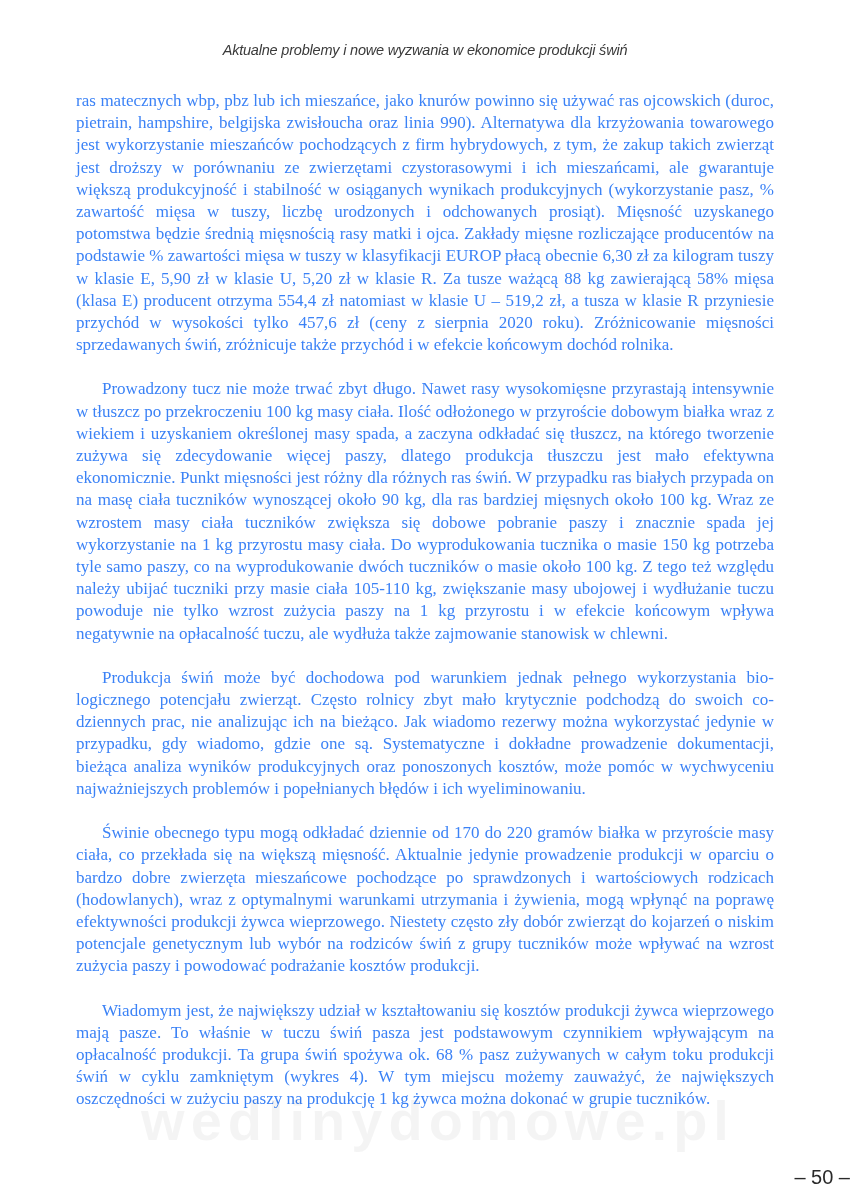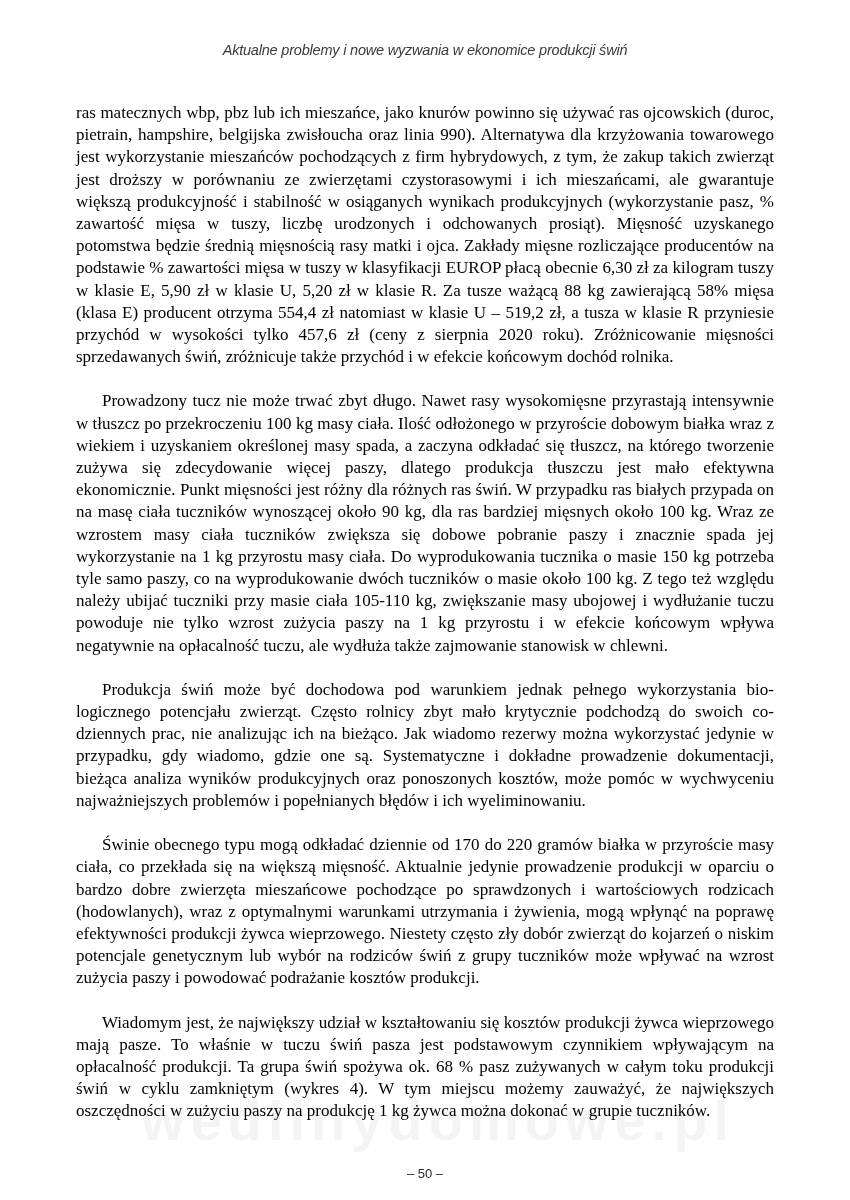--- a/index.html
+++ b/index.html
@@ -3,35 +3,35 @@
 <meta charset="utf-8">
 <style>
   html, body { margin: 0; padding: 0; background: #ffffff; }
   body { width: 850px; height: 1200px; position: relative; overflow: hidden; }
   .header {
     position: absolute; top: 42px; left: 0; width: 850px; text-align: center;
     font-family: "Liberation Sans", sans-serif; font-style: italic; font-size: 14.5px;
     color: #3a3a3a; letter-spacing: -0.2px;
   }
   .body-text {
-    position: absolute; top: 102px; left: 76px; width: 698px;
+    position: absolute; top: 90px; left: 76px; width: 698px;
     font-family: "Liberation Serif", serif; font-size: 17px; line-height: 22.2px;
-    color: #000000; text-align: justify; hyphens: manual;
+    color: #3b82f6; text-align: justify; hyphens: manual;
   }
   .para { margin: 0 0 22px 0; text-indent: 0; }
   .para.indent { text-indent: 26px; }
   .para.first { margin-bottom: 22px; }
   .watermark {
     position: absolute; top: 1088px; left: 118px; width: 640px; text-align: center;
     font-family: "Liberation Sans", sans-serif; font-weight: bold; font-size: 56px;
     color: rgba(0,0,0,0.045); letter-spacing: 6px; pointer-events: none; white-space: nowrap;
   }
   .page-number {
-    position: absolute; top: 1166px; left: 0; width: 850px; text-align: center;
-    font-family: "Liberation Sans", sans-serif; font-size: 13px; color: #2a2a2a;
+    position: absolute; top: 1166px; left: 0; width: 850px; text-align: right;
+    font-family: "Liberation Sans", sans-serif; font-size: 20px; color: #2a2a2a;
   }
 </style>
 </head>
 <body>
 
 <div class="header">Aktualne problemy i nowe wyzwania w ekonomice produkcji świń</div>
 
 <div class="body-text">
   <p class="para first">ras matecznych wbp, pbz lub ich mieszańce, jako knurów powinno się używać ras ojcowskich (duroc, pietrain, hampshire, belgijska zwisłoucha oraz linia 990). Alternatywa dla krzyżowania towarowego jest wykorzystanie mieszańców pochodzących z firm hybrydowych, z tym, że zakup takich zwierząt jest droższy w porównaniu ze zwierzętami czystorasowymi i ich mieszańcami, ale gwarantuje większą produkcyjność i stabilność w osiąganych wynikach produkcyjnych (wyko­rzystanie pasz, % zawartość mięsa w tuszy, liczbę urodzonych i odchowanych prosiąt). Mięsność uzyskanego potomstwa będzie średnią mięsnością rasy matki i ojca. Zakłady mięsne rozliczające producentów na podstawie % zawartości mięsa w tuszy w klasyfikacji EUROP płacą obecnie 6,30 zł za kilogram tuszy w klasie E, 5,90 zł w klasie U, 5,20 zł w klasie R. Za tusze ważącą 88 kg zawierającą 58% mięsa (klasa E) producent otrzyma 554,4 zł natomiast w klasie U – 519,2 zł, a tusza w klasie R przyniesie przychód w wysokości tylko 457,6 zł (ceny z sierpnia 2020 roku). Zróżnicowanie mięsności sprzedawanych świń, zróżnicuje także przychód i w efekcie końcowym dochód rolnika.</p>
   <p class="para indent">Prowadzony tucz nie może trwać zbyt długo. Nawet rasy wysokomięsne przyrastają inten­sywnie w tłuszcz po przekroczeniu 100 kg masy ciała. Ilość odłożonego w przyroście dobowym białka wraz z wiekiem i uzyskaniem określonej masy spada, a zaczyna odkładać się tłuszcz, na którego tworzenie zużywa się zdecydowanie więcej paszy, dlatego produkcja tłuszczu jest mało efektywna ekonomicznie. Punkt mięsności jest różny dla różnych ras świń. W przypadku ras białych przypada on na masę ciała tuczników wynoszącej około 90 kg, dla ras bardziej mięsnych około 100 kg. Wraz ze wzrostem masy ciała tuczników zwiększa się dobowe pobranie paszy i znacznie spada jej wykorzystanie na 1 kg przyrostu masy ciała. Do wyprodukowania tucznika o masie 150 kg potrzeba tyle samo paszy, co na wyprodukowanie dwóch tuczników o masie około 100 kg. Z tego też względu należy ubijać tuczniki przy masie ciała 105-110 kg, zwiększanie masy ubojowej i wydłużanie tuczu powoduje nie tylko wzrost zużycia paszy na 1 kg przyrostu i w efekcie końcowym wpływa negatywnie na opłacalność tuczu, ale wydłuża także zajmowanie stanowisk w chlewni.</p>

